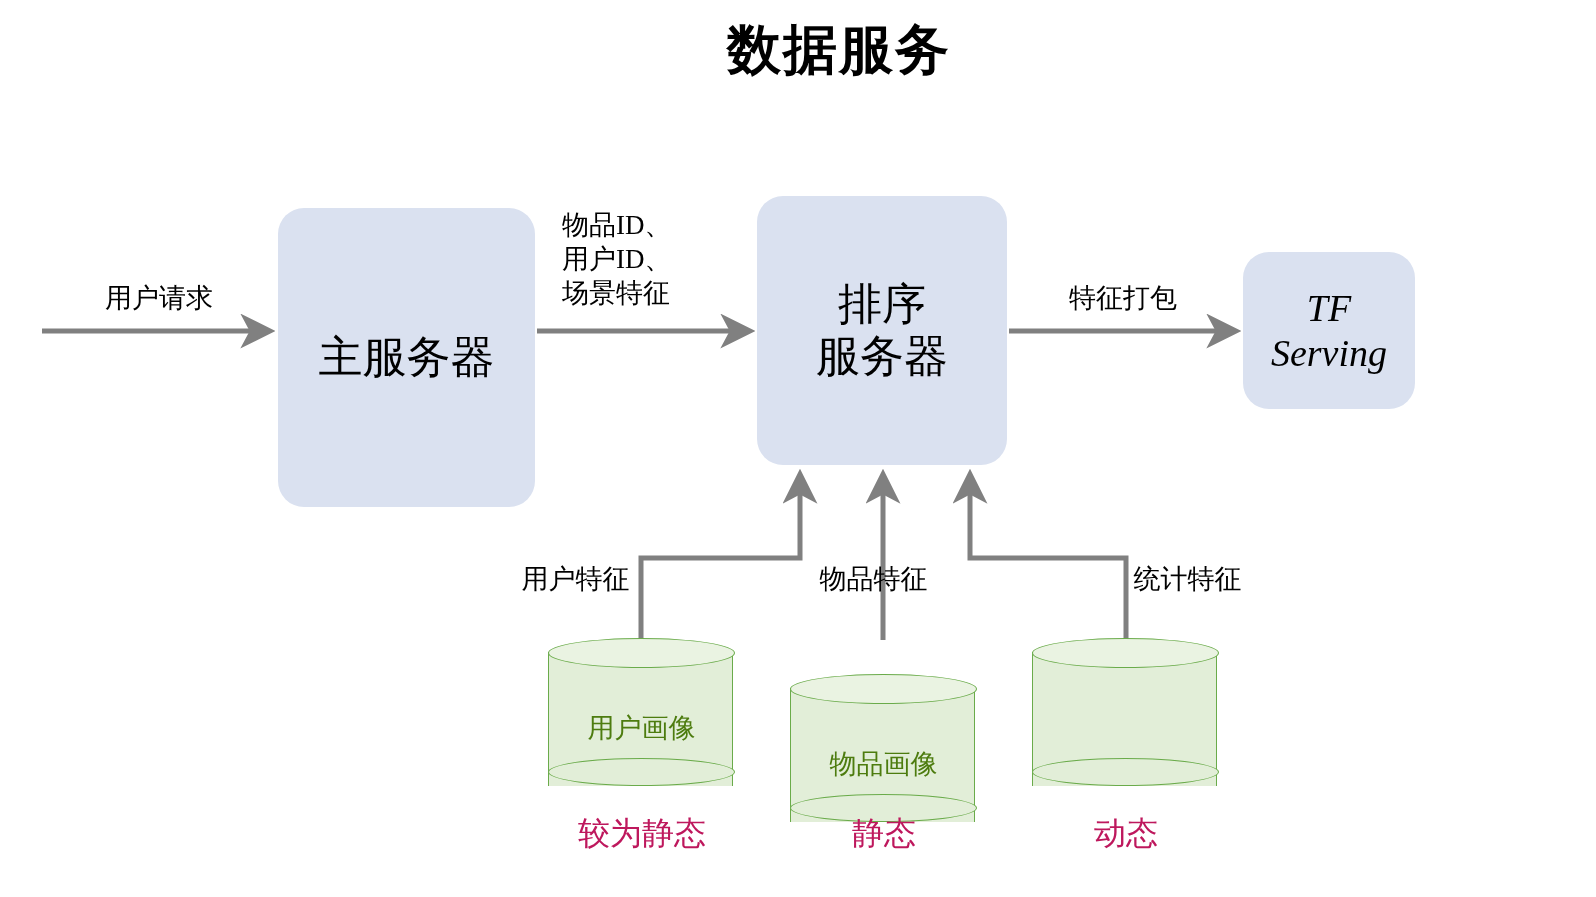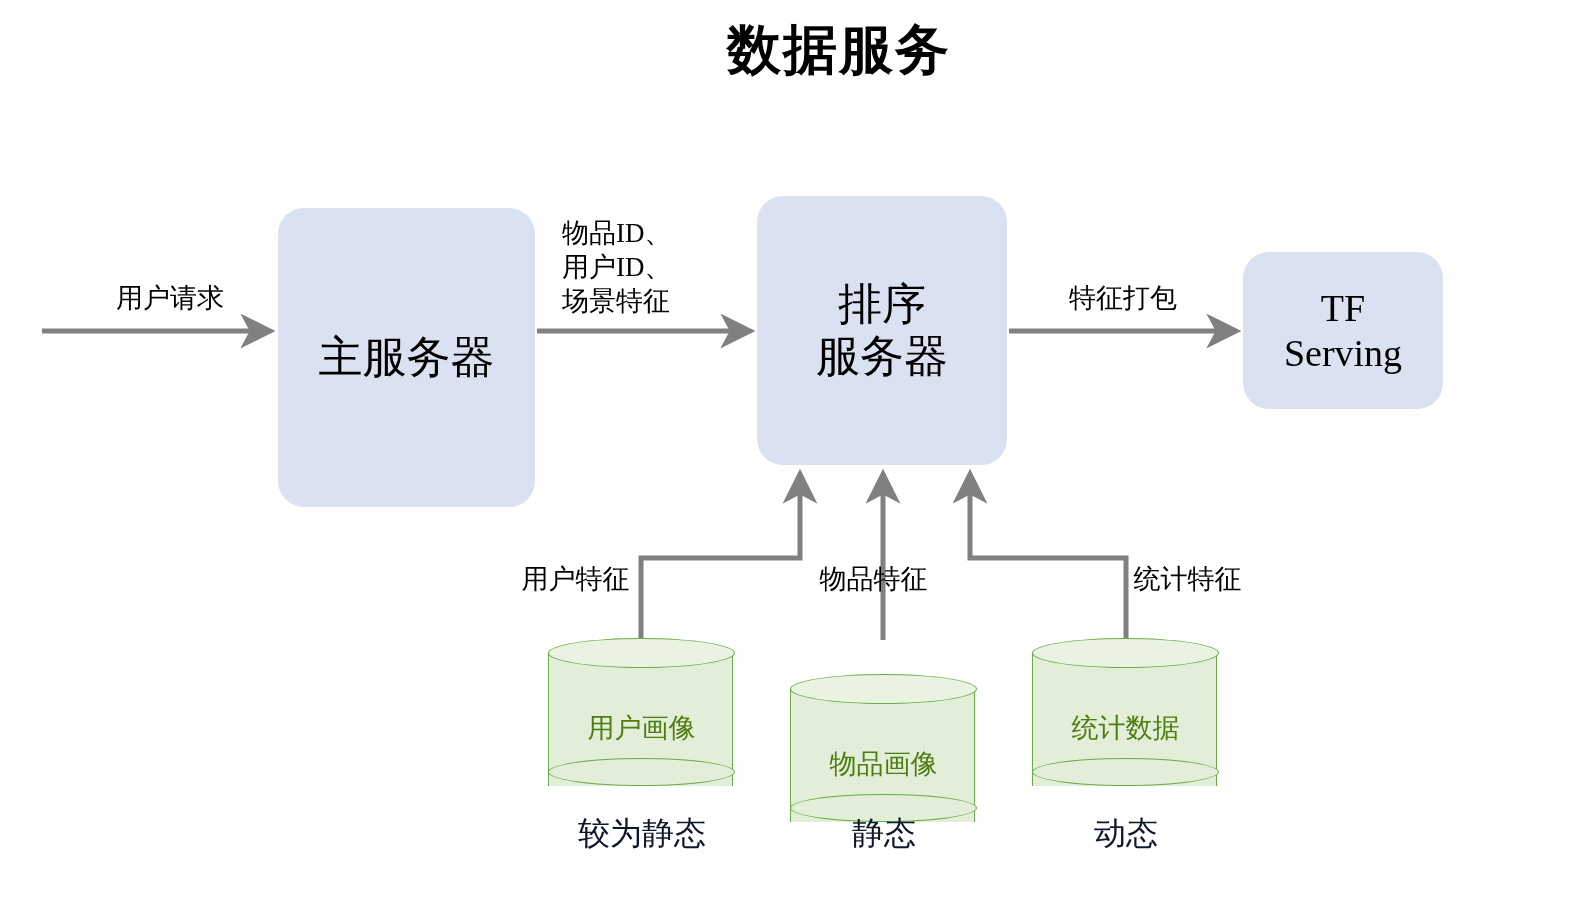--- a/index.html
+++ b/index.html
@@ -43,22 +43,23 @@
   }
   #box-main-server {
     left: 278px; top: 208px; width: 257px; height: 299px;
     font-size: 44px;
   }
   #box-rank-server {
     left: 757px; top: 196px; width: 250px; height: 269px;
     font-size: 44px;
   }
   #box-tf-serving {
-    left: 1243px; top: 252px; width: 200px; height: 157px;
+    left: 1243px; top: 252px; width: 172px; height: 157px;
     font-size: 38px;
+    font-style: italic;
   }
   .pbox .lines { white-space: pre-line; }
 
   
   #wires {
     position: absolute;
     left: 0; top: 0;
     width: 1596px; height: 897px;
     pointer-events: none;
   }
@@ -66,22 +67,22 @@
   
   .elabel {
     position: absolute;
     color: #000000;
     font-size: 27px;
     line-height: 1.26;
     white-space: pre-line;
     text-align: center;
     font-family: "Liberation Serif", "DejaVu Serif", serif;
   }
-  #label-user-request { left: 85px; top: 281px; width: 170px; }
-  #label-ids-scene    { left: 562px; top: 216px; width: 170px; text-align: left; }
+  #label-user-request { left: 74px; top: 281px; width: 170px; }
+  #label-ids-scene    { left: 562px; top: 208px; width: 170px; text-align: left; }
   #label-feature-pack { left: 1038px; top: 281px; width: 170px; }
   #label-user-feature { left: 508px; top: 562px; width: 135px; }
   #label-item-feature { left: 806px; top: 562px; width: 135px; }
   #label-stat-feature { left: 1120px; top: 562px; width: 135px; }
 
   
   .cyl {
     position: absolute;
     width: 187px;
     height: 163px;
@@ -127,21 +128,21 @@
   }
   #cyl-user-profile { left: 548px; top: 638px; }
   #cyl-item-profile { left: 790px; top: 674px; }
   #cyl-stat-data    { left: 1032px; top: 638px; }
 
   .cap-label {
     position: absolute;
     width: 220px;
     text-align: center;
     font-size: 32px;
-    color: #0f172a;
+    color: #be185d;
     font-family: "Liberation Serif", "DejaVu Serif", serif;
   }
   #caption-user-profile { left: 532px; top: 812px; }
   #caption-item-profile { left: 774px; top: 812px; }
   #caption-stat-data    { left: 1016px; top: 812px; }
 </style>
 </head>
 <body>
 
 <div id="canvas">
@@ -219,21 +220,20 @@
     <div class="body"></div>
     <div class="bottom-cap"></div>
     <div class="top-cap"></div>
     <div class="cyl-label">物品画像</div>
   </div>
 
   <div class="cyl" id="cyl-stat-data">
     <div class="body"></div>
     <div class="bottom-cap"></div>
     <div class="top-cap"></div>
-    <div class="cyl-label">统计数据</div>
   </div>
 
   <div class="cap-label" id="caption-user-profile">较为静态</div>
 
   <div class="cap-label" id="caption-item-profile">静态</div>
 
   <div class="cap-label" id="caption-stat-data">动态</div>
 
 </div>
 

